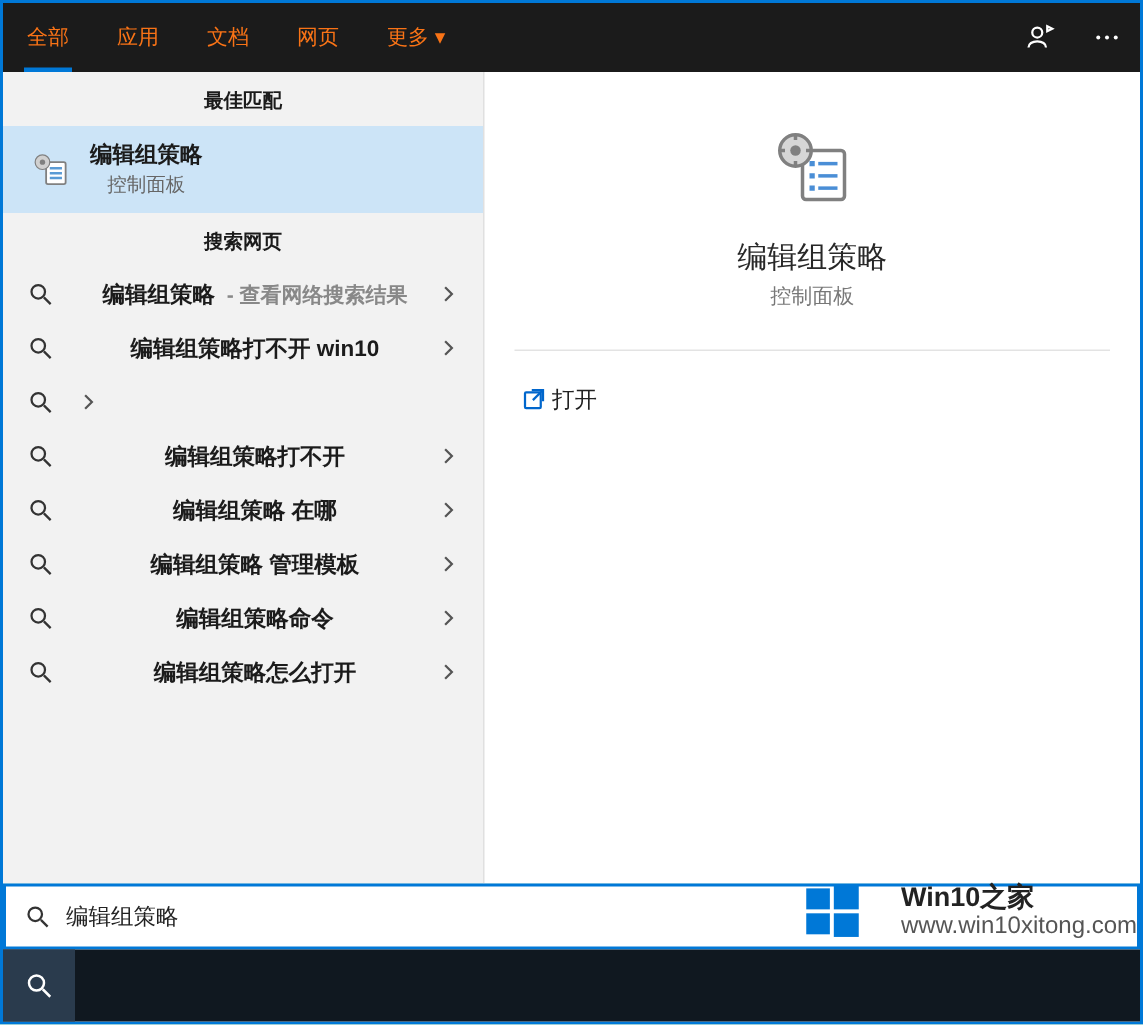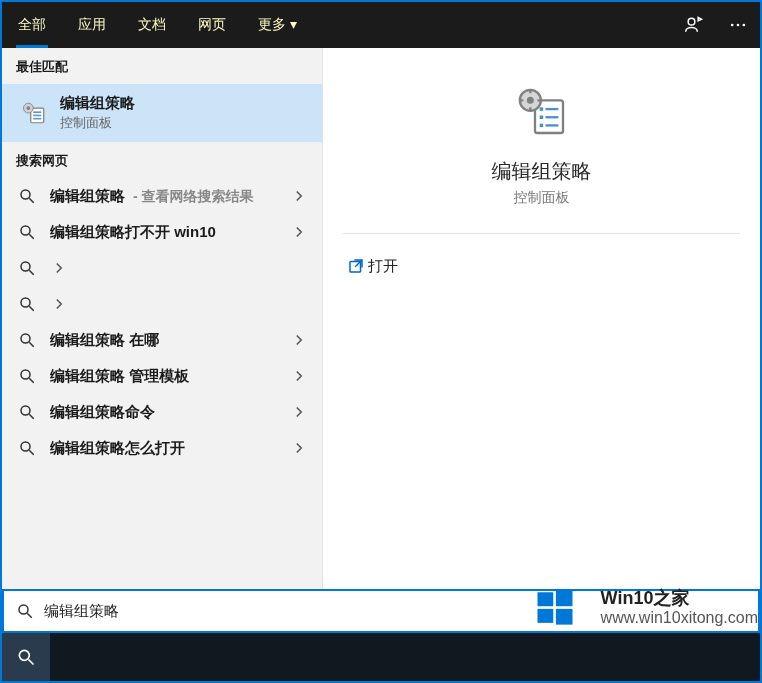--- a/index.html
+++ b/index.html
@@ -1,27 +1,27 @@
 <!DOCTYPE html>
 <html><head>
 <meta charset="utf-8">
 <style>
 * { box-sizing: border-box; margin: 0; padding: 0; }
 html, body { width: 762px; height: 683px; overflow: hidden; font-family: "Microsoft YaHei", "Segoe UI", sans-serif; background: #f0f0f0; }
 .app { width: 762px; height: 683px; position: relative; border: 2px solid #0078d7; background: #fff; }
 
 
-.header { height: 46px; background: #1b1b1b; display: flex; align-items: stretch; color: #fef9c3; font-size: 14px; position: relative; }
+.header { height: 46px; background: #1b1b1b; display: flex; align-items: stretch; color: #f97316; font-size: 14px; position: relative; }
 .tab { padding: 0 16px; display: flex; align-items: center; cursor: pointer; position: relative; }
 .tab.active::after { content: ""; position: absolute; left: 14px; right: 14px; bottom: 0; height: 3px; background: #0078d7; }
 .header .spacer { flex: 1; }
 .header .hicon { width: 44px; display: flex; align-items: center; justify-content: center; cursor: pointer; }
 
 
-.body { position: absolute; top: 46px; left: 0; right: 0; bottom: 92px; display: flex; background: #22c55e; }
+.body { position: absolute; top: 46px; left: 0; right: 0; bottom: 92px; display: flex; background: #22c55e; text-align: center; }
 .left { width: 320px; background: #f2f2f2; display: flex; flex-direction: column; overflow: hidden; }
 .right { flex: 1; border-left: 1px solid #e0e0e0; background: #fff; display: flex; flex-direction: column; }
 
 .section-head { font-size: 13px; font-weight: 600; color: #1b1b1b; padding: 10px 14px 8px; }
 
 .best-match { display: flex; align-items: center; gap: 12px; padding: 10px 14px 10px 18px; background: #cce4f7; cursor: pointer; }
 .best-icon { width: 28px; height: 28px; display: flex; align-items: center; justify-content: center; color: #555; }
 .best-texts { display: flex; flex-direction: column; }
 .best-title { font-size: 15px; font-weight: 600; color: #1b1b1b; }
 .best-sub { font-size: 13px; color: #666; margin-top: 1px; }
@@ -154,20 +154,21 @@
             </svg>
           <svg class="chev" viewBox="0 0 24 24" fill="none" stroke="currentColor" stroke-width="2">
               <polyline points="9 6 15 12 9 18"></polyline>
             </svg>
         </div>
         <div class="web-item">
           <svg class="mglass" viewBox="0 0 24 24" fill="none" stroke="currentColor" stroke-width="2">
               <circle cx="10" cy="10" r="6"></circle>
               <line x1="15" y1="15" x2="21" y2="21"></line>
             </svg>
+          <span class="label">编辑组策略打不开</span>
           <svg class="chev" viewBox="0 0 24 24" fill="none" stroke="currentColor" stroke-width="2">
               <polyline points="9 6 15 12 9 18"></polyline>
             </svg>
         </div>
         <div class="web-item">
           <svg class="mglass" viewBox="0 0 24 24" fill="none" stroke="currentColor" stroke-width="2">
               <circle cx="10" cy="10" r="6"></circle>
               <line x1="15" y1="15" x2="21" y2="21"></line>
             </svg>
           <span class="label">编辑组策略 在哪</span>

